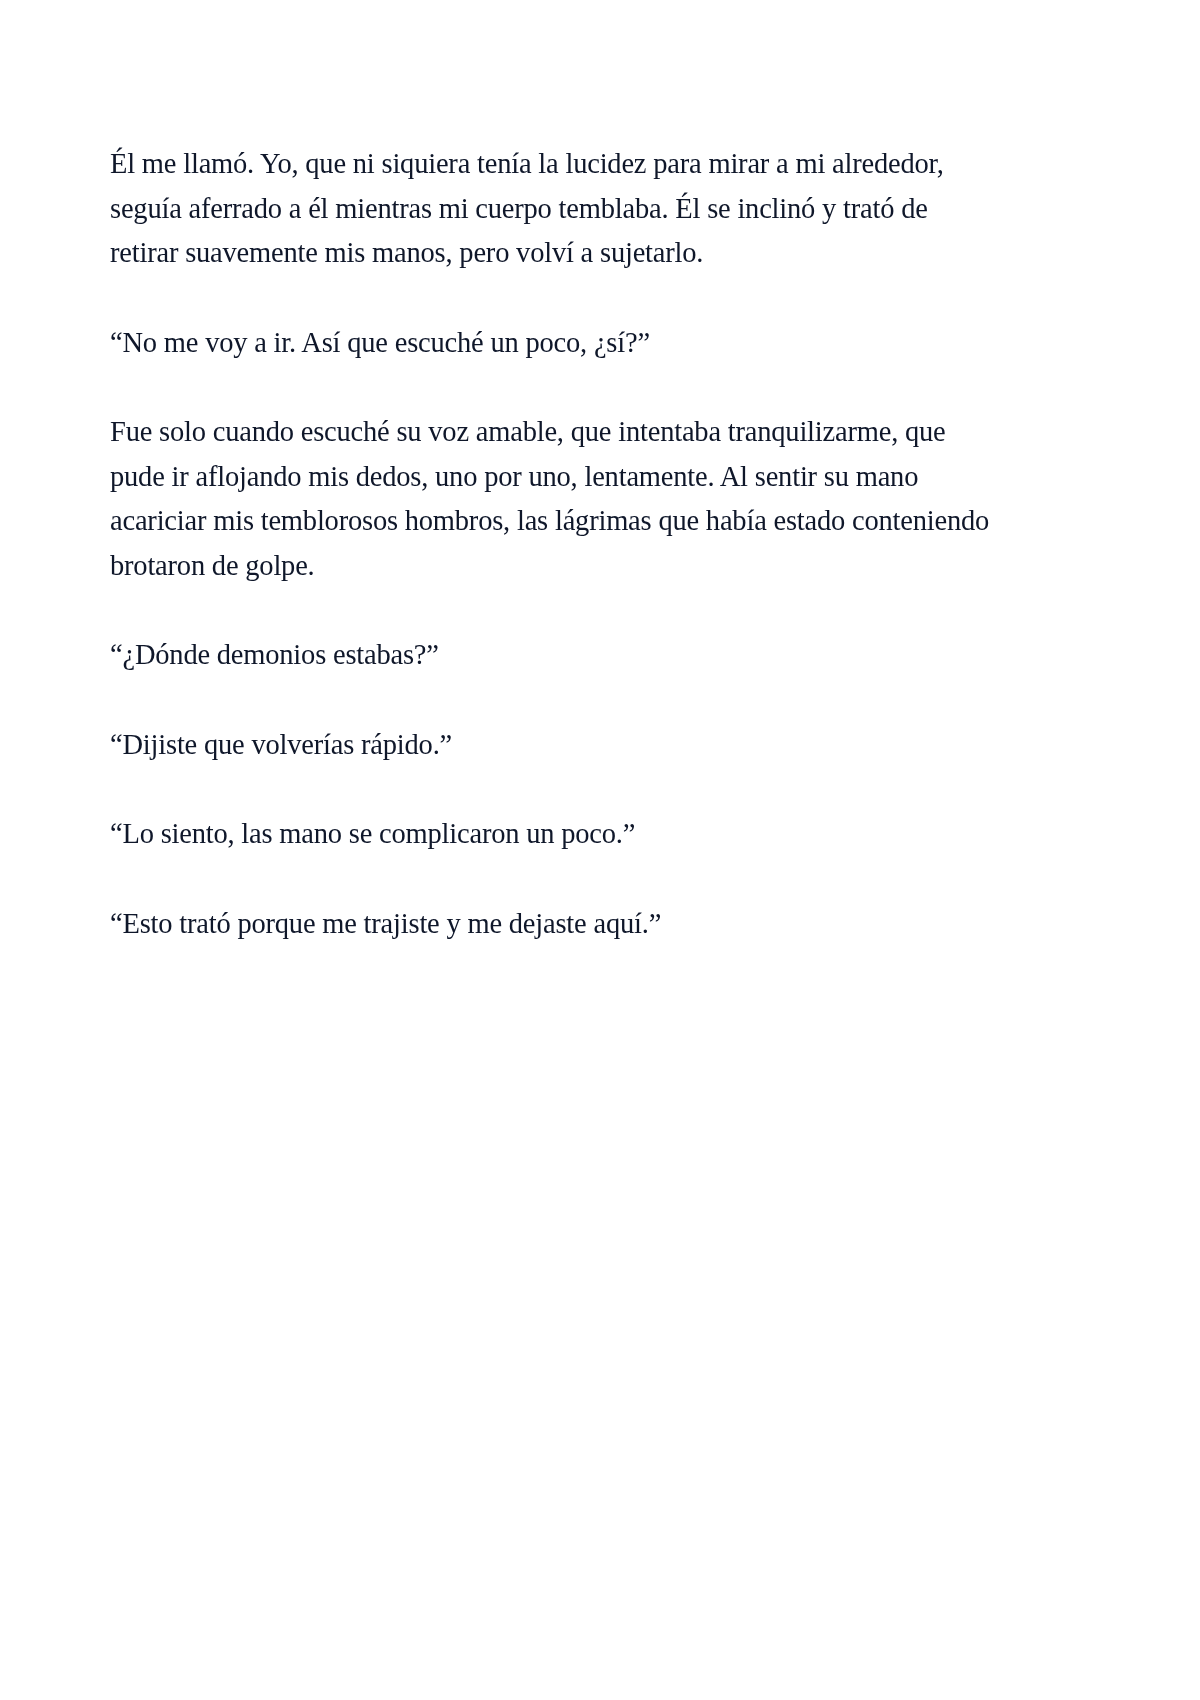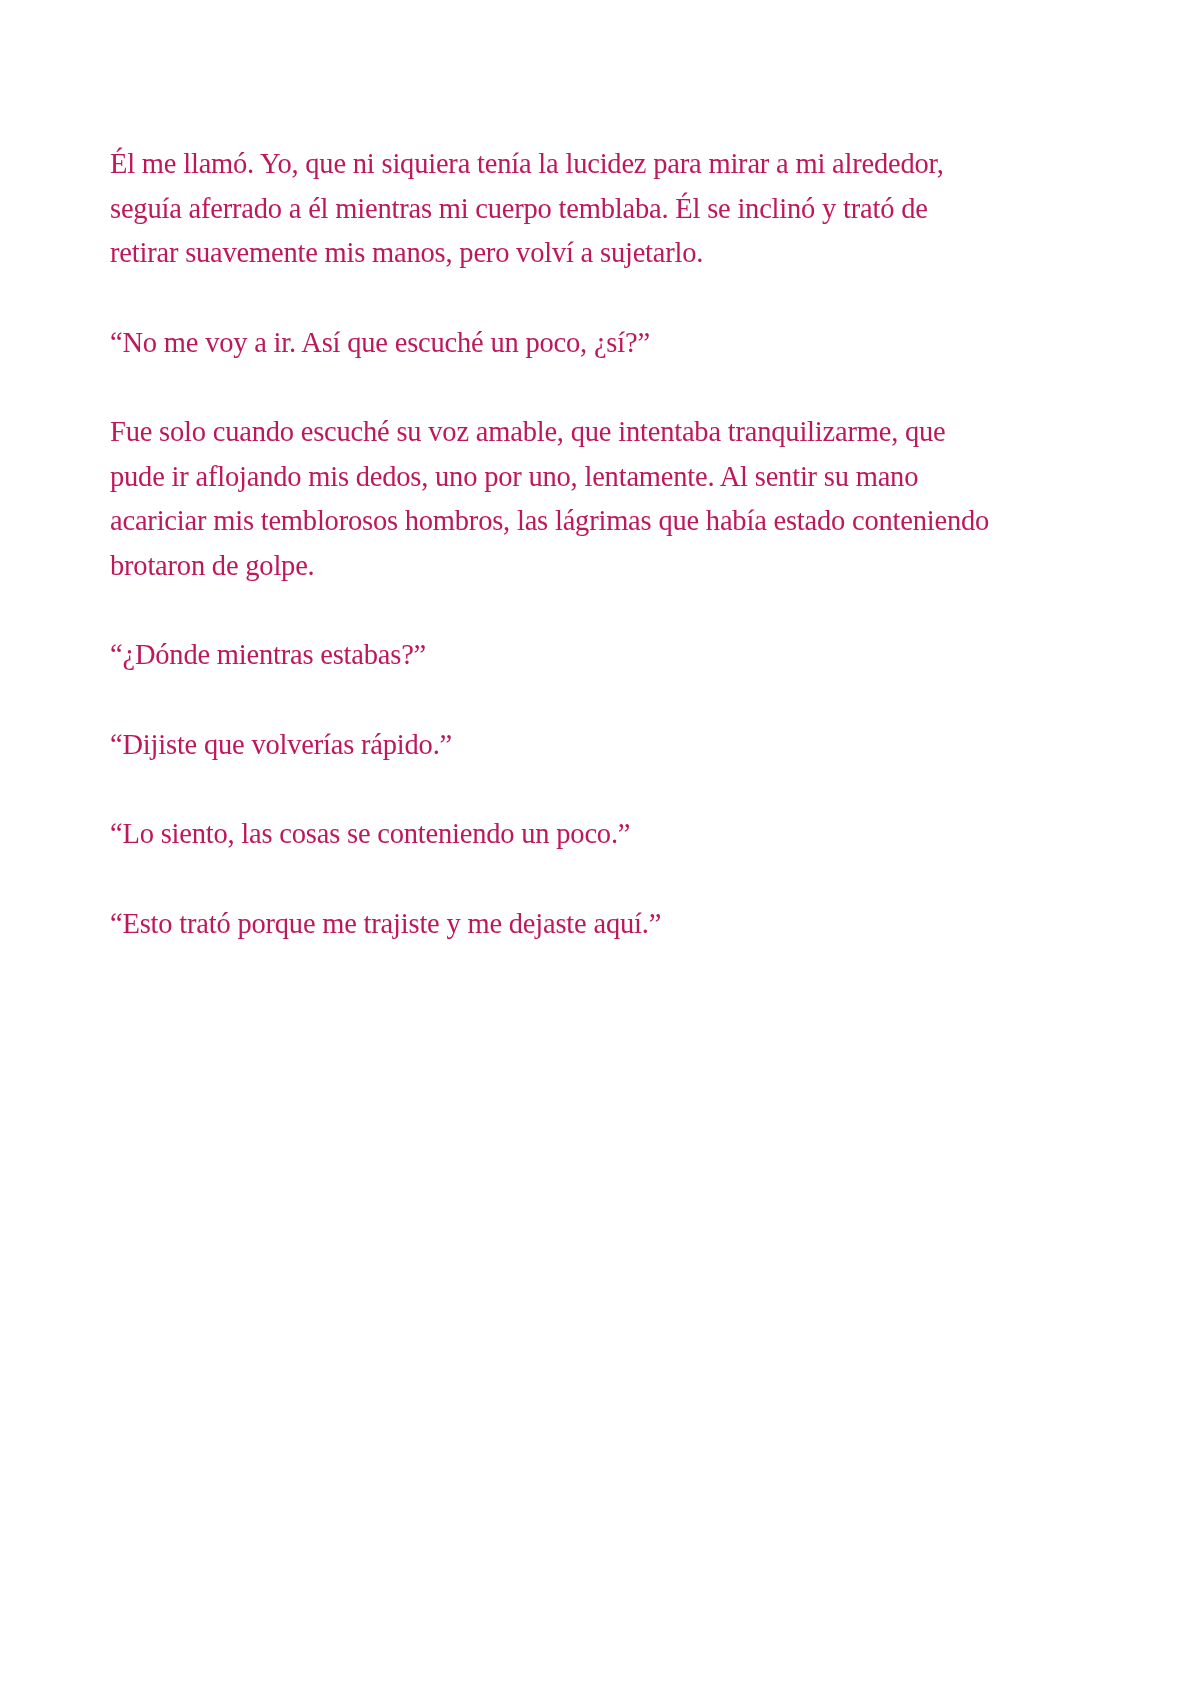--- a/index.html
+++ b/index.html
@@ -11,34 +11,34 @@
       width: 1200px;
       height: 1700px;
       overflow: hidden;
       position: relative;
     }
     .page {
       position: absolute;
       left: 110px;
       top: 142px;
       width: 890px;
-      color: #be185d;
+      color: #0f172a;
       font-family: "Liberation Serif", "DejaVu Serif", serif;
       font-size: 28.5px;
       line-height: 44.5px;
       letter-spacing: -0.2px;
     }
     .para {
       margin: 0 0 45px 0;
     }
   </style>
 </head>
 <body>
 
 <div class="page">
   <p class="para">Él me llamó. Yo, que ni siquiera tenía la lucidez para mirar a mi alrededor, seguía aferrado a él mientras mi cuerpo temblaba. Él se inclinó y trató de retirar suavemente mis manos, pero volví a sujetarlo.</p>
   <p class="para">“No me voy a ir. Así que escuché un poco, ¿sí?”</p>
   <p class="para">Fue solo cuando escuché su voz amable, que intentaba tranquilizarme, que pude ir aflojando mis dedos, uno por uno, lentamente. Al sentir su mano acariciar mis temblorosos hombros, las lágrimas que había estado conteniendo brotaron de golpe.</p>
-  <p class="para">“¿Dónde mientras estabas?”</p>
+  <p class="para">“¿Dónde demonios estabas?”</p>
   <p class="para">“Dijiste que volverías rápido.”</p>
-  <p class="para">“Lo siento, las cosas se conteniendo un poco.”</p>
+  <p class="para">“Lo siento, las mano se complicaron un poco.”</p>
   <p class="para">“Esto trató porque me trajiste y me dejaste aquí.”</p>
 </div>
 
 </body></html>

